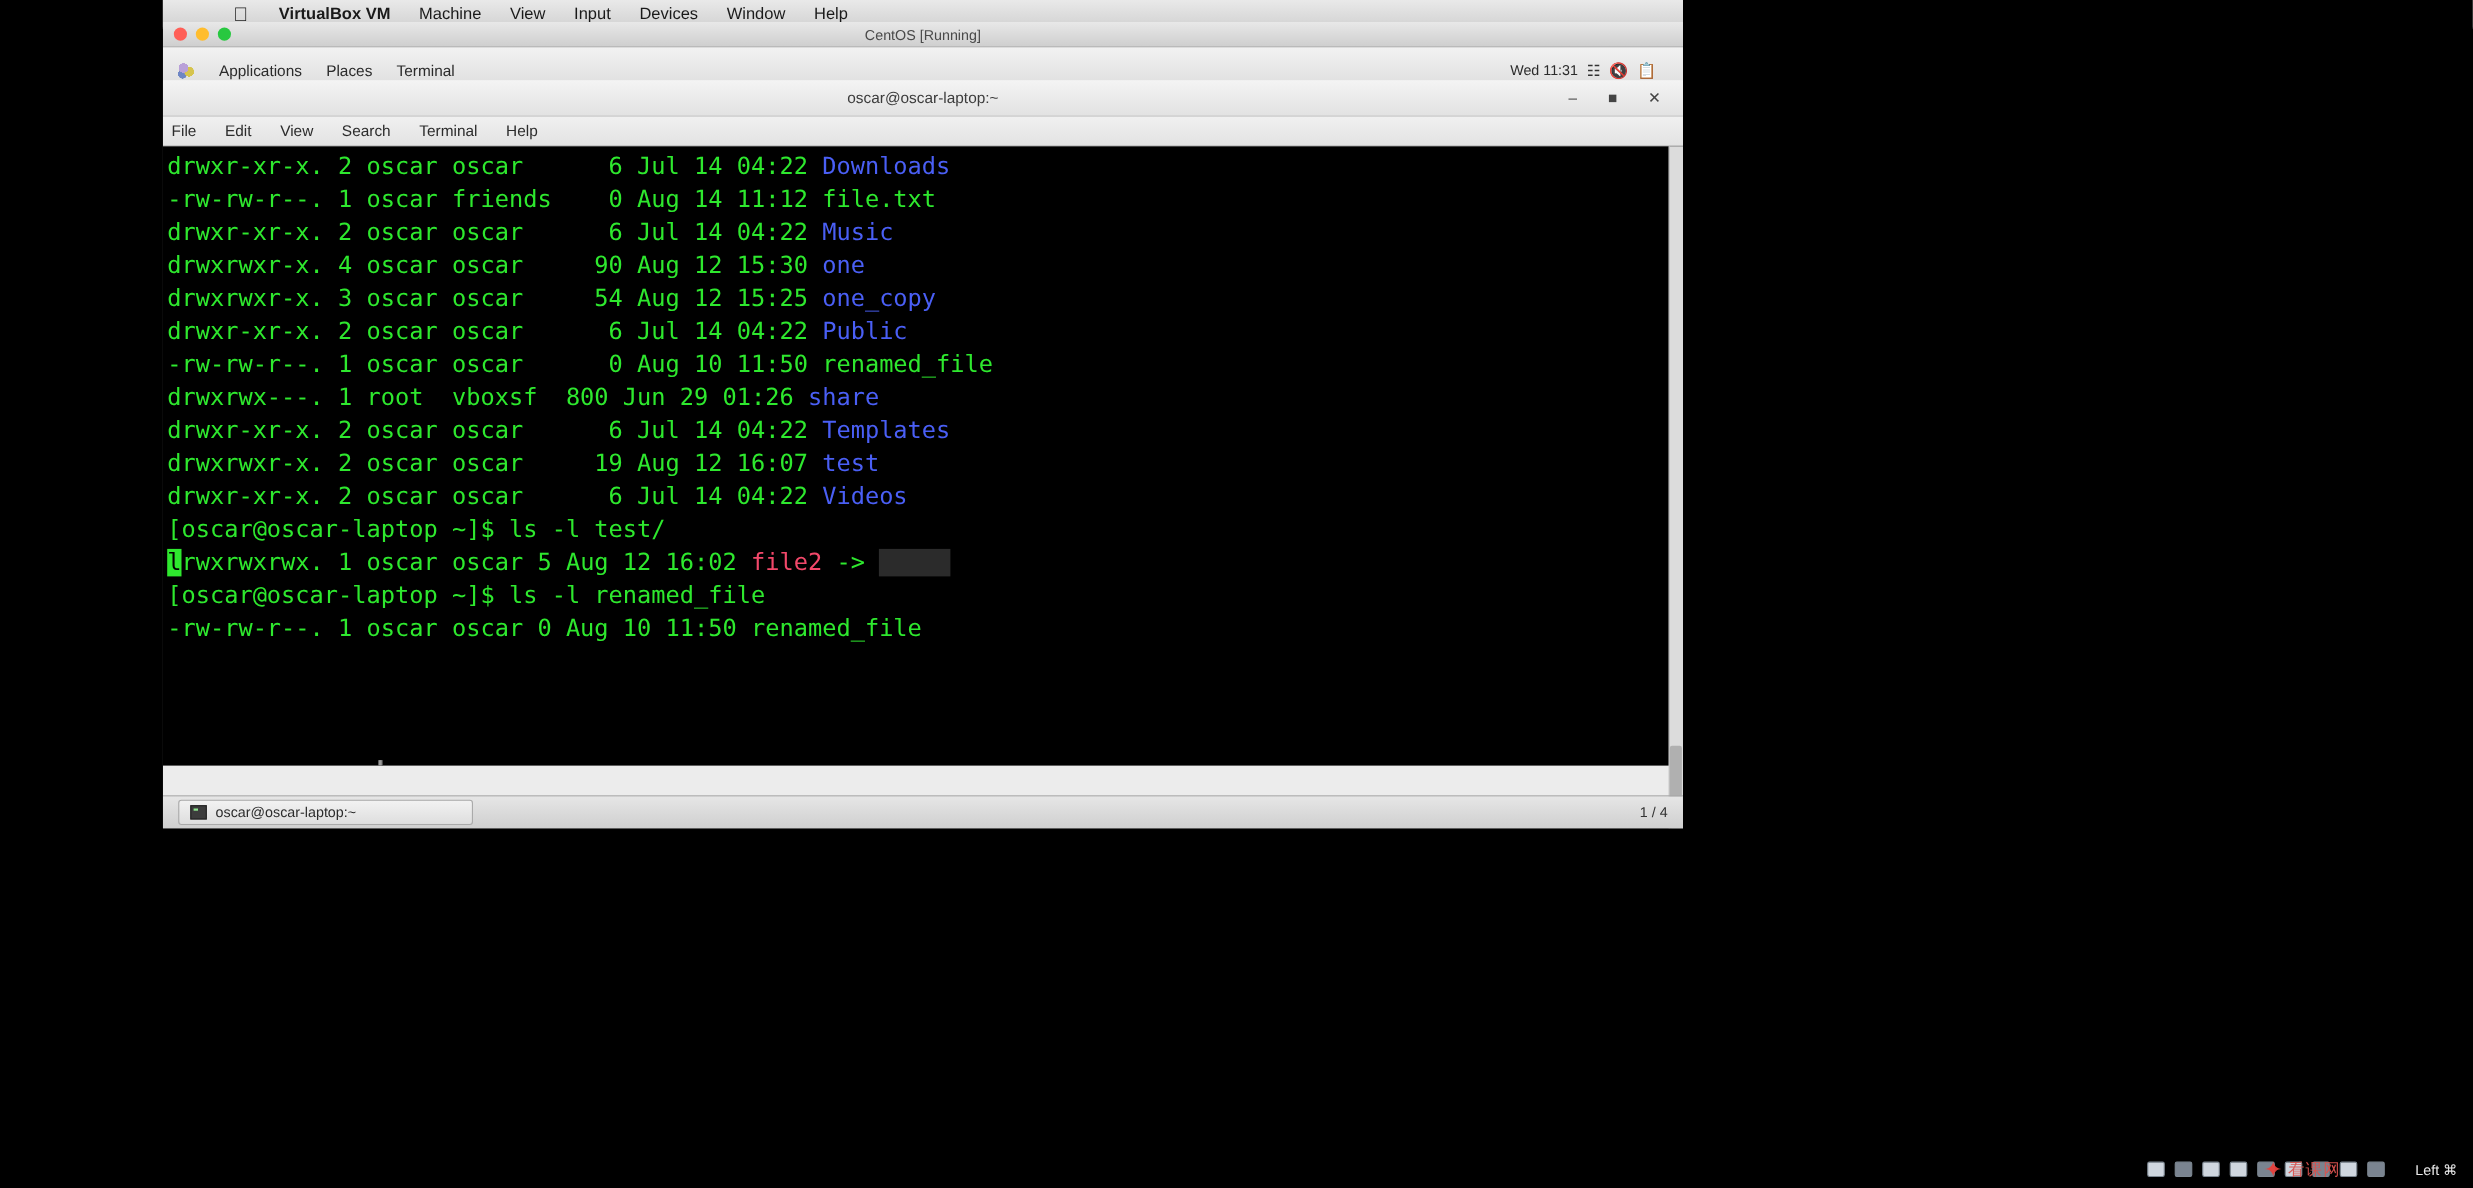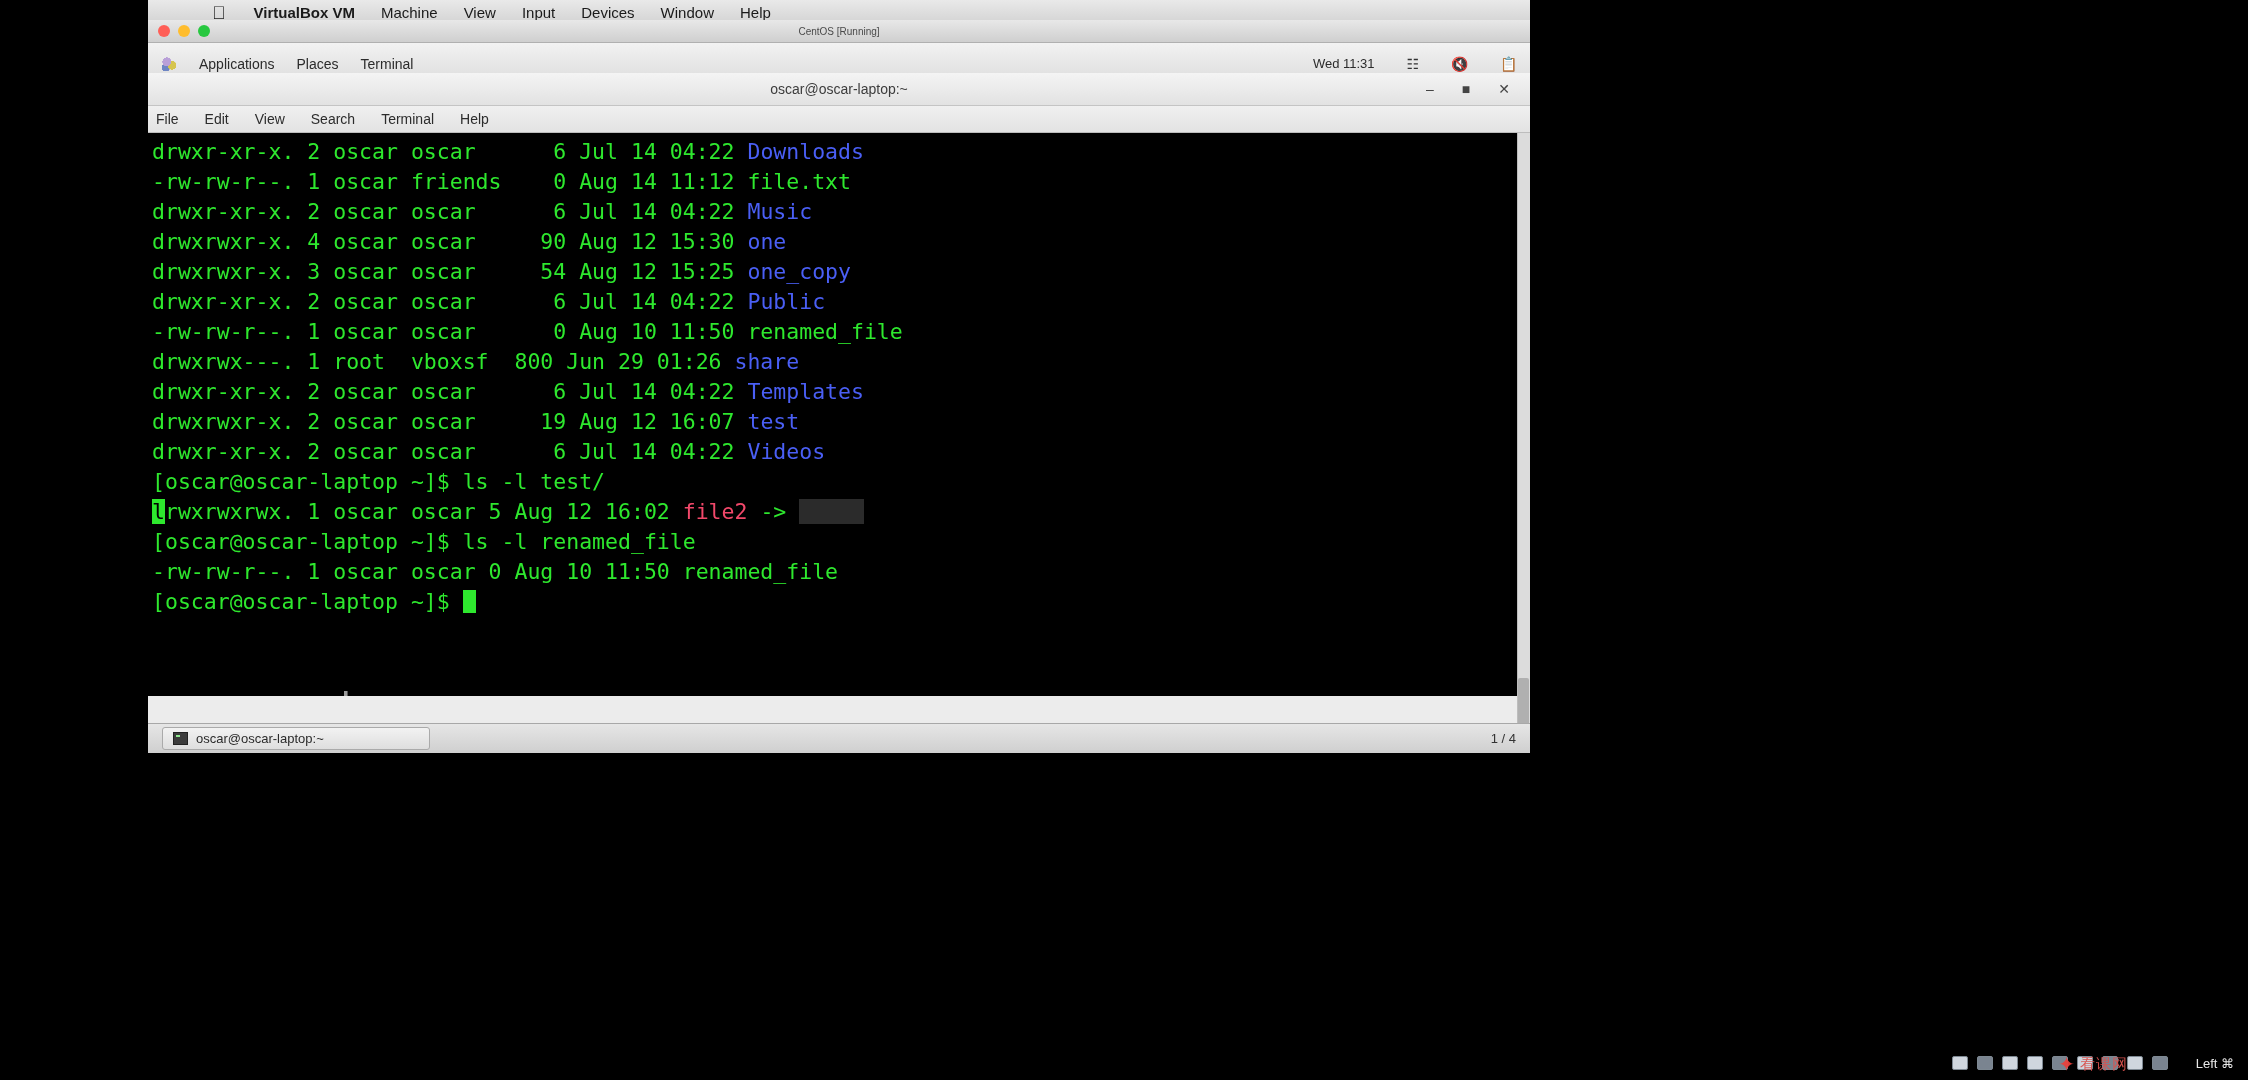--- a/index.html
+++ b/index.html
@@ -65,38 +65,38 @@
     border-bottom: 1px solid #b0b0b0;
     display: flex; align-items: center; position: relative;
   }
   .traffic { display: flex; gap: 8px; padding-left: 10px; }
   .tl { width: 12px; height: 12px; border-radius: 50%; }
   .tl.red { background: #ff5f57; }
   .tl.yellow { background: #ffbd2e; }
   .tl.green { background: #28c840; }
   .vbox-title {
     position: absolute; left: 0; right: 0; text-align: center;
-    font-size: 10px; color: #4a4a4a;
+    font-size: 13px; color: #4a4a4a;
   }
 
   
   .gnome-panel {
     height: 42px; width: 100%;
     background: linear-gradient(#f2f2f2, #dcdcdc);
     border-bottom: 1px solid #b9b9b9;
     display: flex; align-items: center; font-size: 14px; color: #2b2b2b;
   }
   .gnome-left { display: flex; align-items: center; gap: 22px; padding-left: 12px; }
   .gnome-foot {
     width: 17px; height: 17px;
     background: radial-gradient(circle at 40% 40%, #b9a0d8 0 30%, transparent 31%),
                 radial-gradient(circle at 70% 60%, #d6c44e 0 28%, transparent 29%),
                 radial-gradient(circle at 35% 72%, #6e86c4 0 25%, transparent 26%);
   }
-  .gnome-right { margin-left: auto; display: flex; align-items: center; gap: 32px; padding-right: 12px; font-size: 13px; }
+  .gnome-right { margin-left: auto; display: flex; align-items: center; gap: 8px; padding-right: 24px; font-size: 13px; }
   .ico-net, .ico-vol, .ico-clip { font-size: 14px; color: #333; }
 
   
   .term-window {
     position: absolute; left: 0; top: 53px; width: 1382px; height: 680px;
     background: #ececec;
   }
   .term-titlebar {
     height: 33px; background: linear-gradient(#f4f4f4, #e2e2e2);
     border-bottom: 1px solid #c4c4c4;
@@ -269,21 +269,20 @@
           <div class="tline"><span class="c-green">drwxr-xr-x. 2 oscar oscar      6 Jul 14 04:22 </span><span class="c-blue">Public</span></div>
           <div class="tline"><span class="c-green">-rw-rw-r--. 1 oscar oscar      0 Aug 10 11:50 renamed_file</span></div>
           <div class="tline"><span class="c-green">drwxrwx---. 1 root  vboxsf  800 Jun 29 01:26 </span><span class="c-blue">share</span></div>
           <div class="tline"><span class="c-green">drwxr-xr-x. 2 oscar oscar      6 Jul 14 04:22 </span><span class="c-blue">Templates</span></div>
           <div class="tline"><span class="c-green">drwxrwxr-x. 2 oscar oscar     19 Aug 12 16:07 </span><span class="c-blue">test</span></div>
           <div class="tline"><span class="c-green">drwxr-xr-x. 2 oscar oscar      6 Jul 14 04:22 </span><span class="c-blue">Videos</span></div>
           <div class="tline"><span class="c-green">[oscar@oscar-laptop ~]$ ls -l test/</span></div>
           <div class="tline"><span class="c-block">l</span><span class="c-green">rwxrwxrwx. 1 oscar oscar 5 Aug 12 16:02 </span><span class="c-red">file2</span><span class="c-green"> -&gt; </span><span class="c-darkblock">     </span></div>
           <div class="tline"><span class="c-green">[oscar@oscar-laptop ~]$ ls -l renamed_file</span></div>
           <div class="tline"><span class="c-green">-rw-rw-r--. 1 oscar oscar 0 Aug 10 11:50 renamed_file</span></div>
-          <div class="tline"><span class="c-green">[oscar@oscar-laptop ~]$ </span><span class="cursor-blk"></span></div>
         </div>
 
       <div class="term-scroll">
         <div class="term-thumb"></div>
       </div>
     </div>
 
     <div class="gnome-taskbar">
       <div class="task-btn">
         <span class="task-ico"></span>

